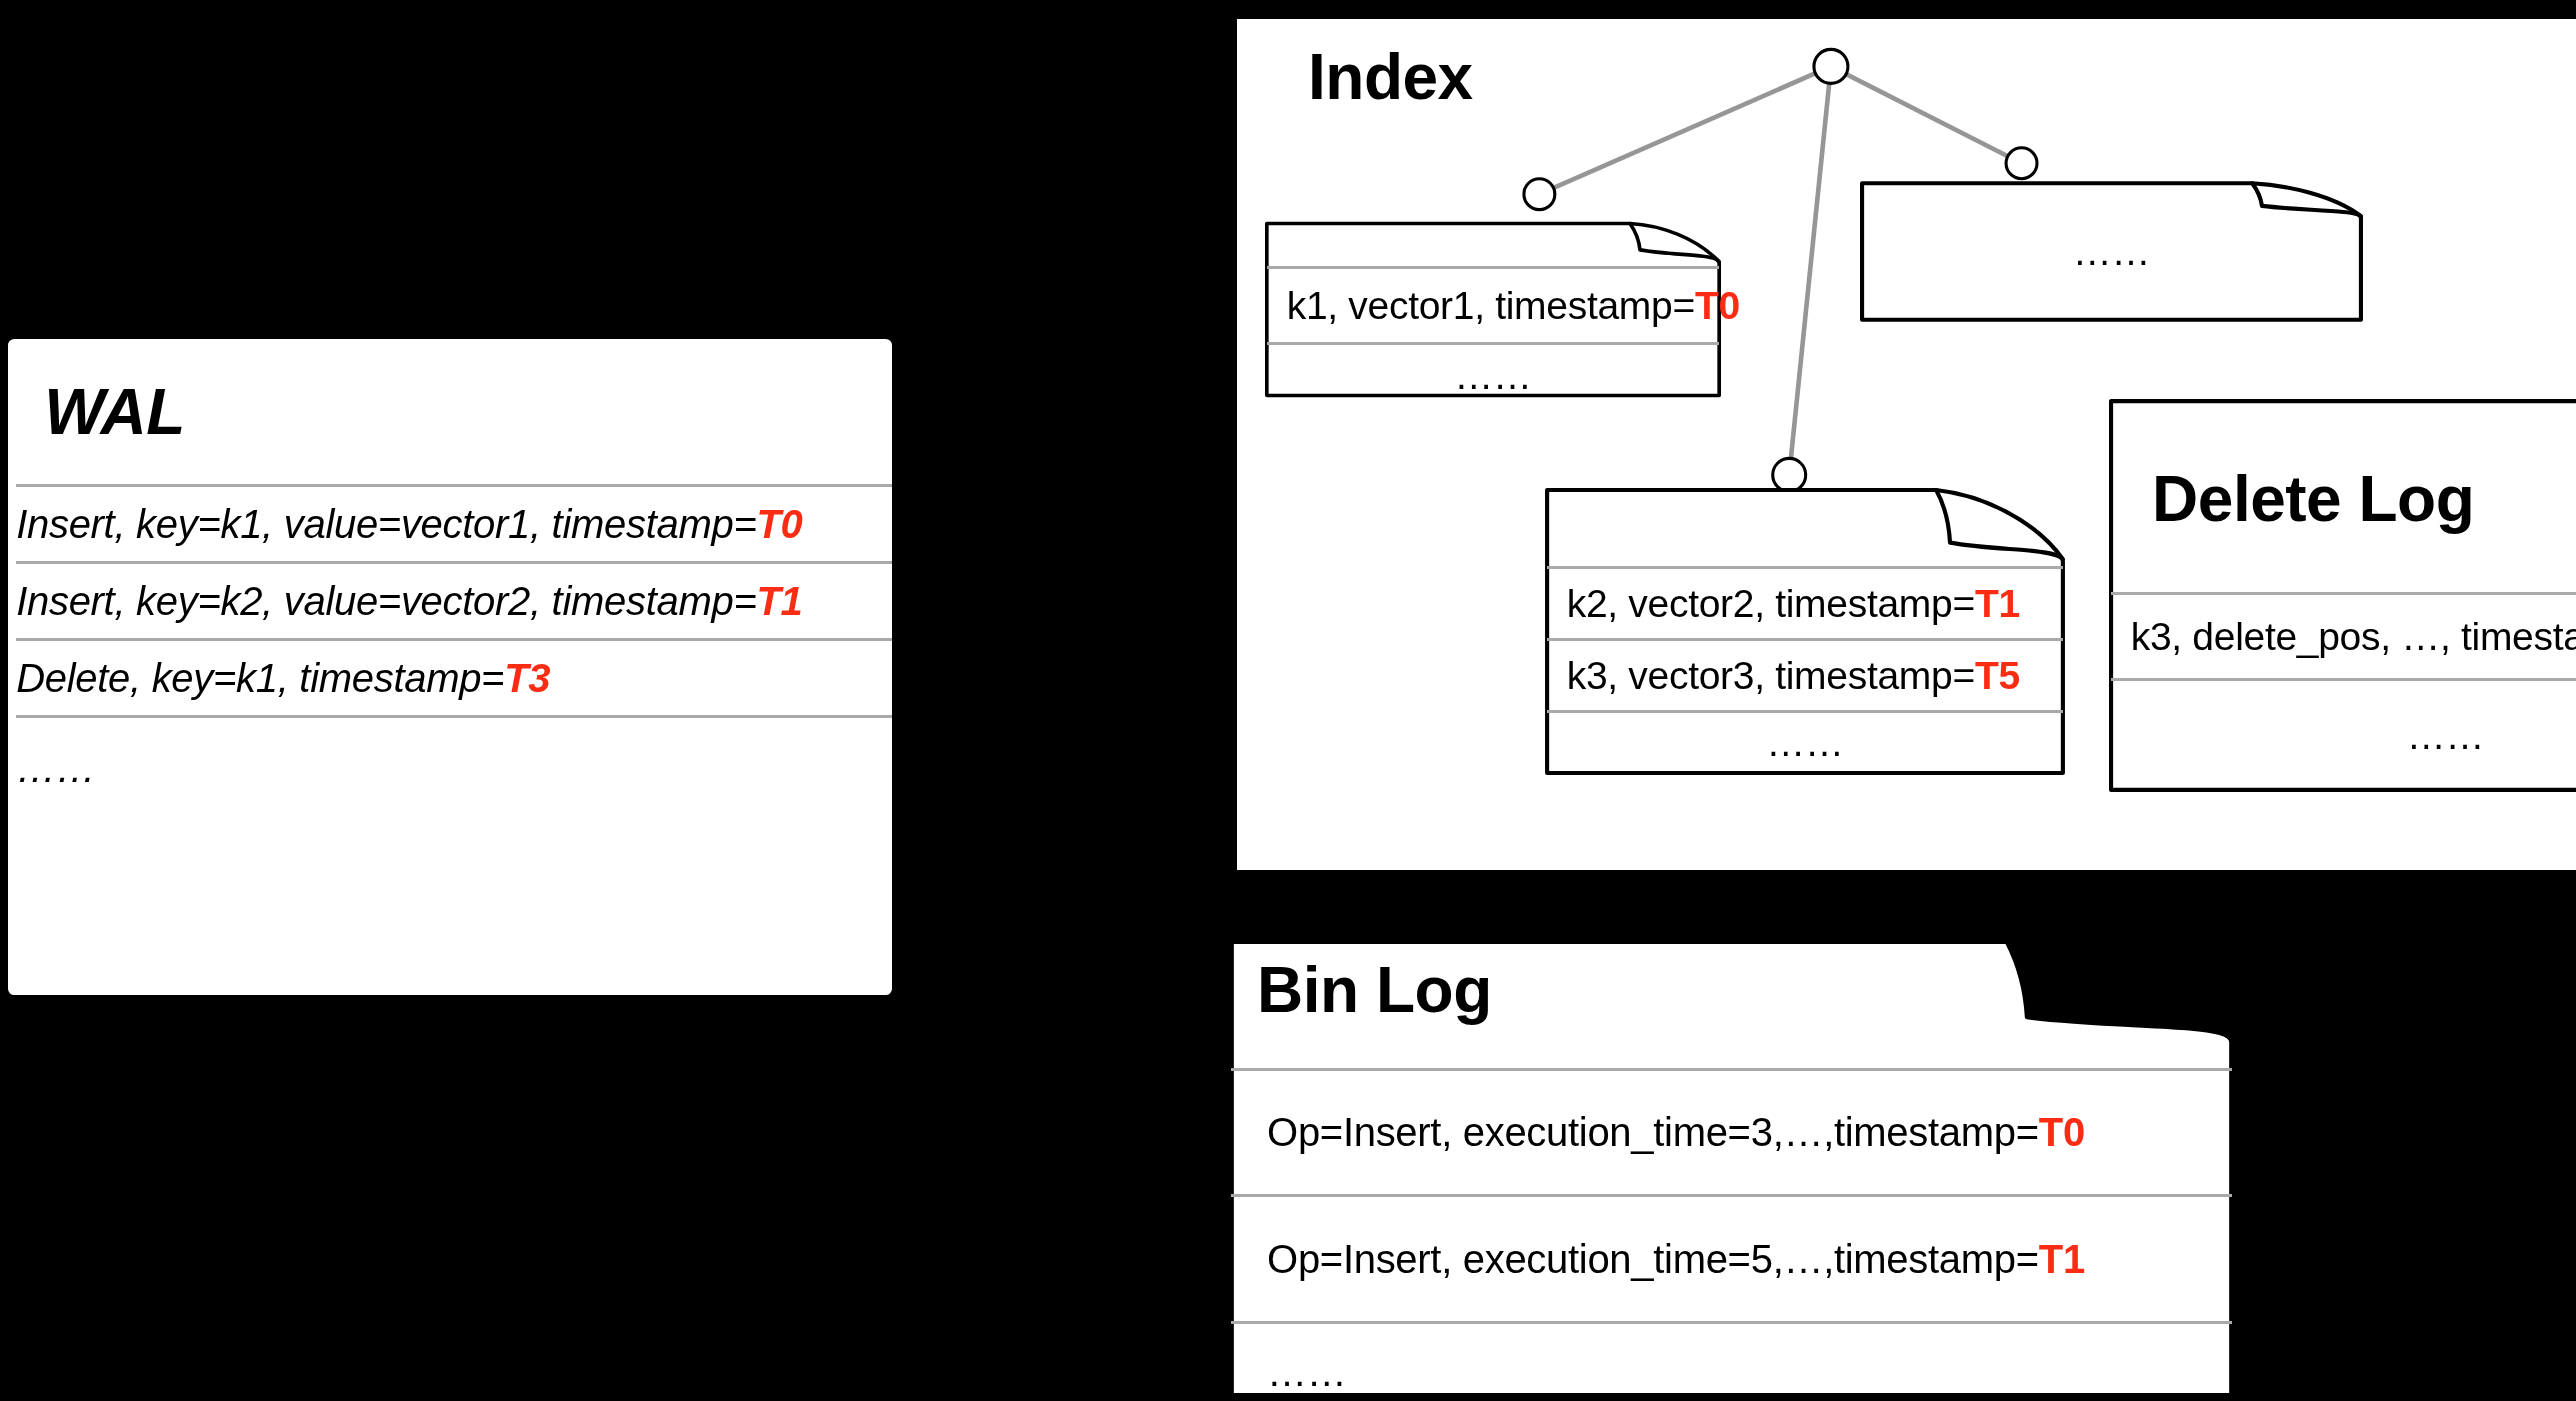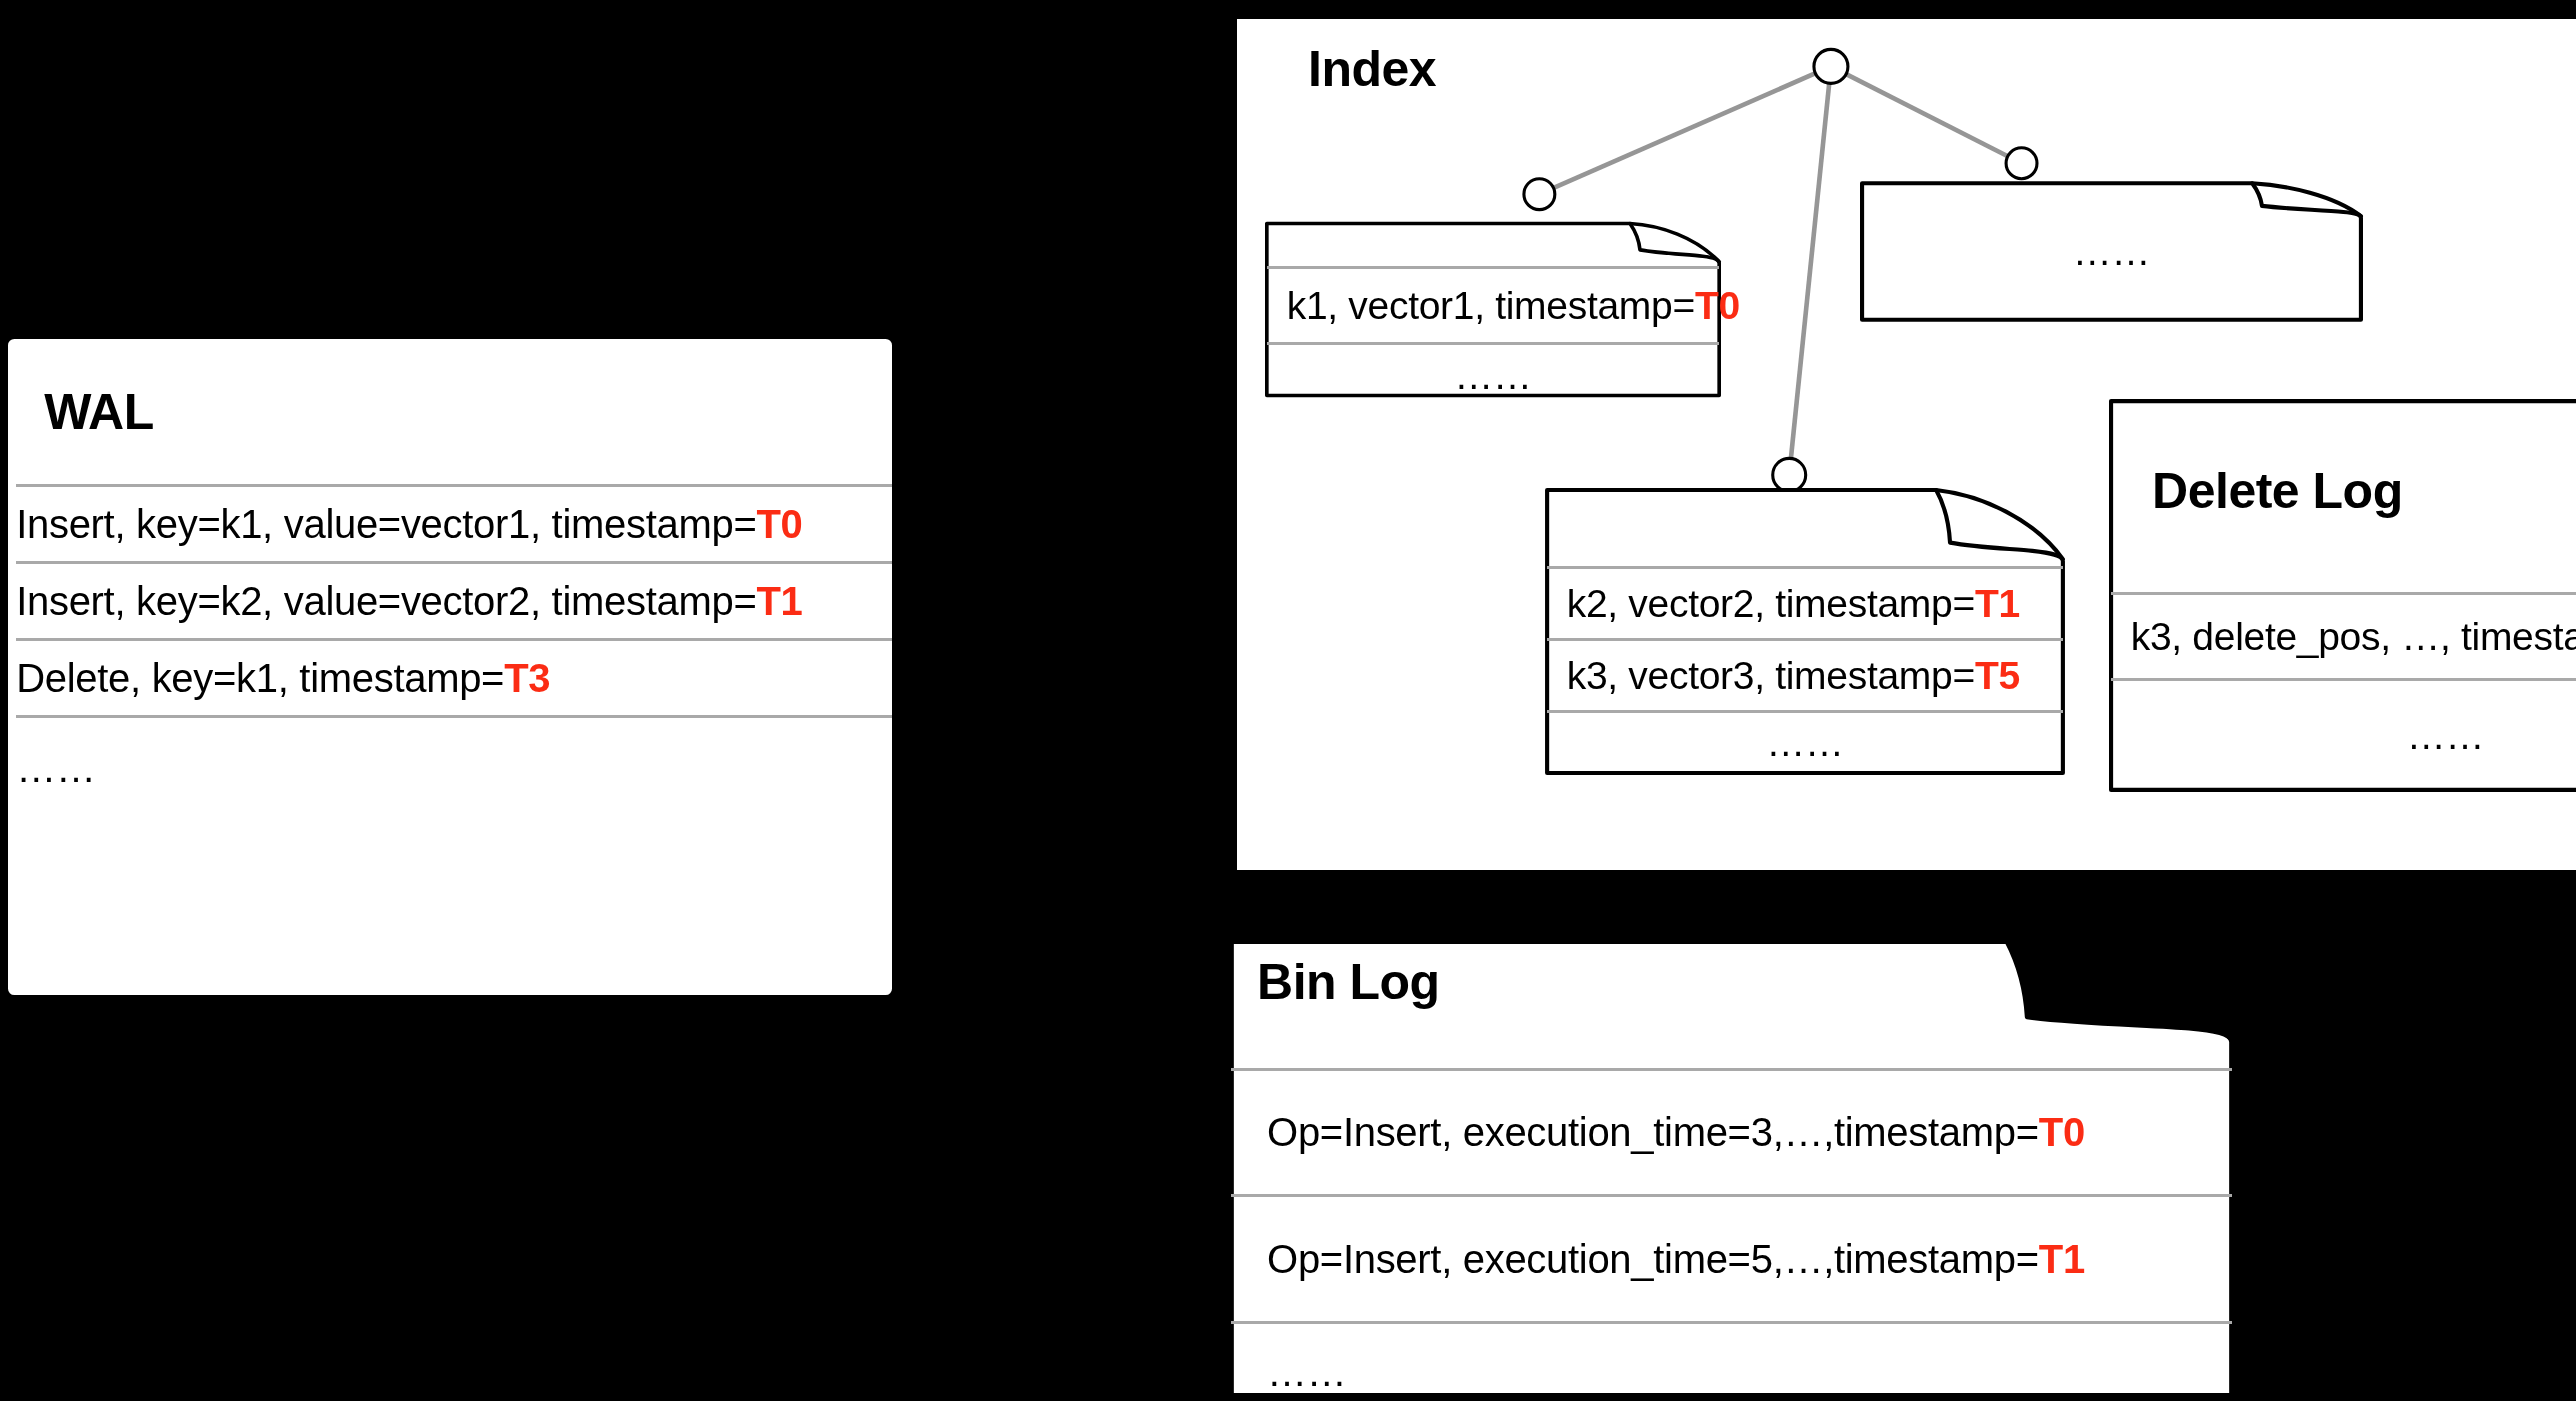--- a/index.html
+++ b/index.html
@@ -1,29 +1,29 @@
 <!DOCTYPE html>
 <html style="font-size:8.2px"><head>
 <meta charset="utf-8">
 <style>
   html,body{margin:0;padding:0;background:#000;}
   body{
     position:relative;width:2817px;height:1402px;overflow:hidden;
     font-family:"Liberation Sans","DejaVu Sans",sans-serif;color:#000;
   }
   
-  .title{font-weight:bold;font-size:50px;letter-spacing:-0.5px;white-space:nowrap;}
+  .title{font-weight:bold;font-size:64px;letter-spacing:-0.5px;white-space:nowrap;}
   .rowtext{font-size:39px;letter-spacing:-0.3px;white-space:nowrap;}
   .rowtext-lg{font-size:40px;letter-spacing:-0.3px;white-space:nowrap;}
   .ts{font-weight:bold;color:#fb2c14;}
   
   .wal{
     position:absolute;left:5.2px;top:336px;width:890px;height:662px;
     background:#fff;border:3.6px solid #000;border-radius:9.3px;
-    box-sizing:border-box;display:flex;flex-direction:column;
+    box-sizing:border-box;display:flex;flex-direction:column;font-style:italic;
   }
   .wal-header{height:145px;display:flex;align-items:center;padding-left:36px;}
   .wal-row{height:77px;border-top:3.1px solid #a9a9a9;display:flex;align-items:center;
     box-sizing:border-box;margin-left:8px;}
   .wal-row.dots{flex:1;align-items:flex-start;padding-top:28px;}
   
   .index-panel{
     position:absolute;left:1232px;top:14.4px;width:1578px;height:861px;
     background:#fff;border:5.2px solid #000;box-sizing:border-box;
   }

